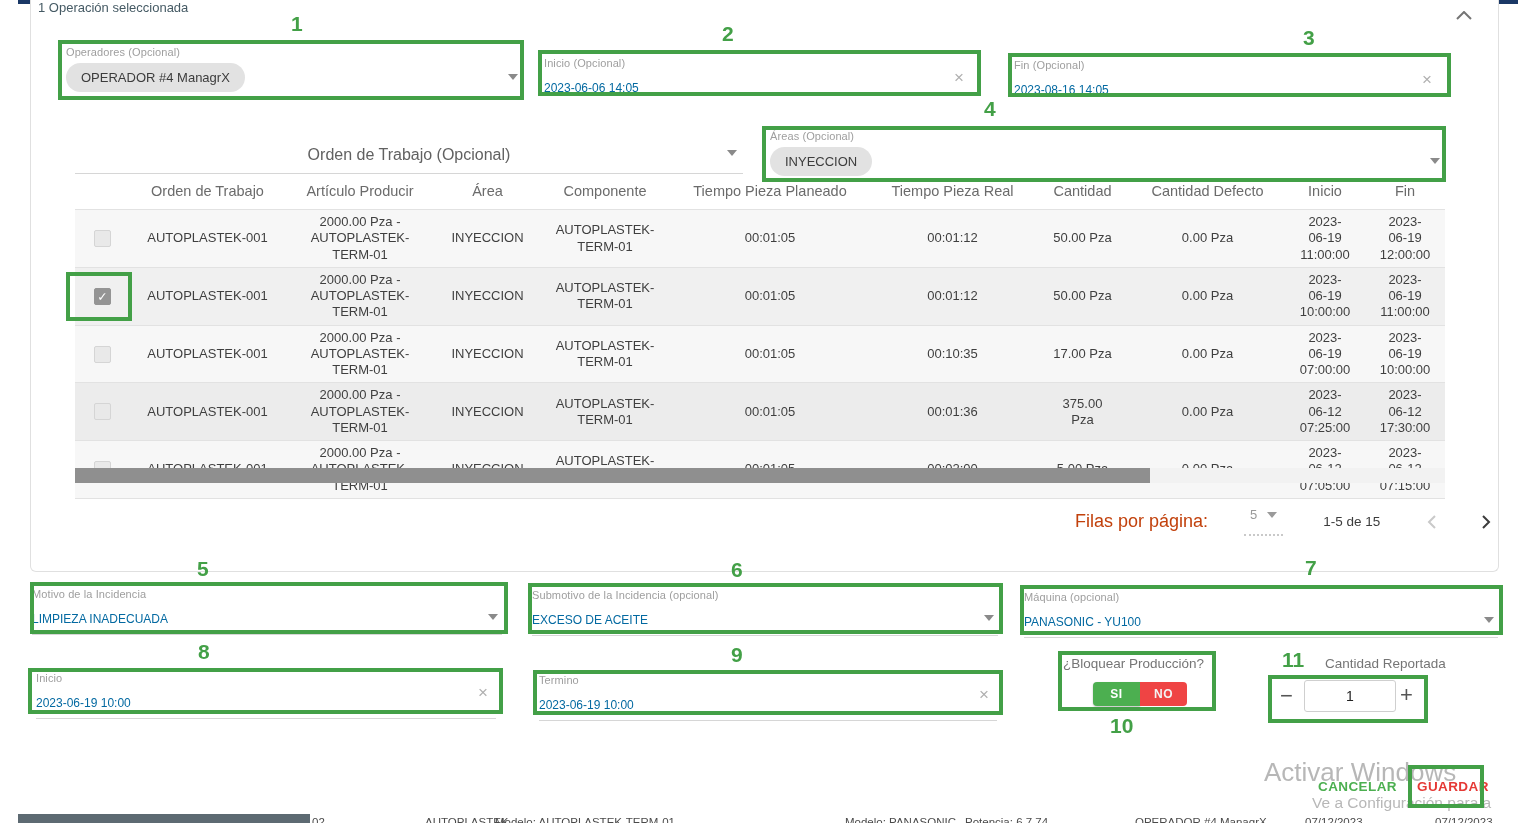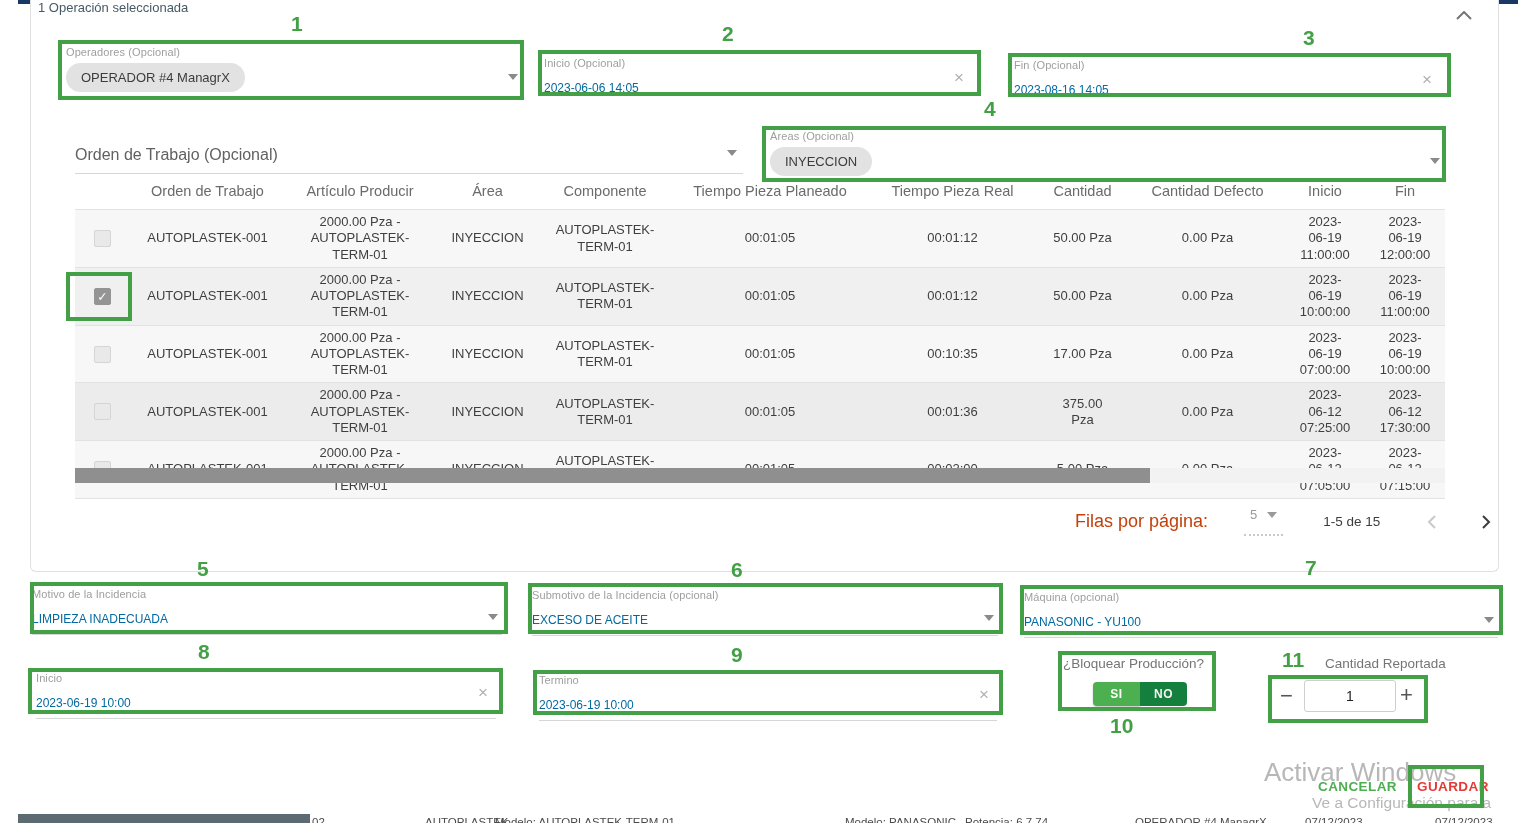--- a/index.html
+++ b/index.html
@@ -48,21 +48,21 @@
     border-bottom:2px dotted #c9c9c9;padding:0 6px 12px 6px;}
   .pg-size .sel-caret{width:0;height:0;border-left:5px solid transparent;
     border-right:5px solid transparent;border-top:6px solid #9a9a9a;margin-left:10px;}
   .pg-range{margin-left:40px;font-size:13.5px;color:#3c3c3c;}
   .pg-nav{margin-left:46px;display:inline-flex;}
   
   .toggle{display:flex;}
   .tg{width:47px;height:24px;font-size:12px;font-weight:bold;display:flex;
     align-items:center;justify-content:center;letter-spacing:.5px;}
   .tg-si{background:#4caf50;color:#fff;border-radius:4px 0 0 4px;box-shadow:0 1px 2px rgba(0,0,0,.25);}
-  .tg-no{background:#15803d;color:#f4f4f4;border-radius:0 4px 4px 0;}
+  .tg-no{background:#ef4444;color:#f4f4f4;border-radius:0 4px 4px 0;}
   .step-sign{font-size:22px;color:#555;line-height:22px;}
   .step-box{width:92px;height:32px;border:1px solid #cfcfcf;border-radius:3px;
     display:flex;align-items:center;justify-content:center;font-size:14px;color:#222;box-sizing:border-box;}
   .small-label{font-size:13.5px;color:#757575;}
   
   .btn-text{font-size:13.5px;font-weight:bold;letter-spacing:.4px;background:none;border:none;padding:0;}
   .btn-cancel{color:#4caf50;}
   .btn-save{color:#e53935;}
   .wm1{font-size:26px;color:#a6a6a6;opacity:.8;}
   .wm2{font-size:15.5px;color:#a6a6a6;opacity:.8;}
@@ -96,21 +96,21 @@
   <div class="fvalue">2023-06-06 14:05</div>
   <span class="clear-x" style="right:8px;top:12px;">×</span>
 </div>
 
 <div class="field" style="left:1014px;top:59px;width:426px;">
   <div class="flabel">Fin (Opcional)</div>
   <div class="fvalue">2023-08-16 14:05</div>
   <span class="clear-x" style="right:8px;top:12px;">×</span>
 </div>
 
-<div class="field underline" style="left:75px;top:128px;width:668px;height:45px;">
+<div class="field underline" style="left:75px;top:128px;width:668px;height:45px;text-align:center;">
   <div class="select-placeholder" style="margin-top:18px;">Orden de Trabajo (Opcional)</div>
   <span class="caret" style="right:6px;top:22px;"></span>
 </div>
 
 <div class="field" style="left:770px;top:130px;width:668px;">
   <div class="flabel">Áreas (Opcional)</div>
   <span class="chip">INYECCION</span>
   <span class="caret" style="right:-2px;top:28px;"></span>
 </div>
 

